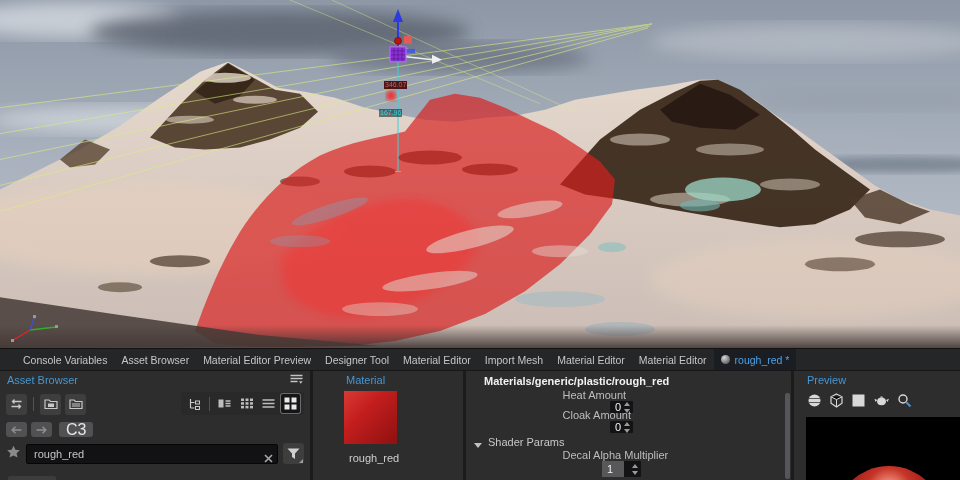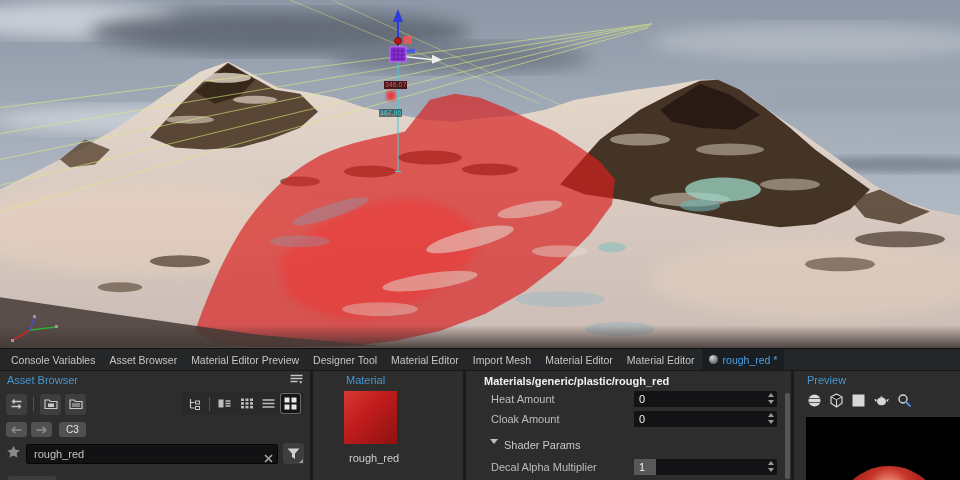--- a/index.html
+++ b/index.html
@@ -8,21 +8,21 @@
 
   
   .viewport { position:relative; width:960px; height:349px; background:#9aa4b2; border-bottom:1px solid #121212; }
   .viewport svg { display:block; width:100%; height:100%; }
   .vp-label { position:absolute; font-size:7px; line-height:8px; padding:0 1px; letter-spacing:0; }
   .vp-label.red { left:384px; top:81px; background:rgba(58,10,10,.9); color:#e85555; }
   .vp-label.cyan { left:379px; top:109px; background:rgba(8,28,32,.55); color:#3ad4da; }
 
   
   .tabbar { display:flex; align-items:stretch; height:22px; background:#252628; border-bottom:1px solid #171718;
-            padding-left:4px; white-space:nowrap; overflow:hidden; }
+            padding-left:16px; white-space:nowrap; overflow:hidden; }
   .tab { display:flex; align-items:center; gap:5px; padding:0 7px; font-size:10.5px; color:#c6c6c6; cursor:default; }
   .tab.active { background:#1a1e23; color:#4da0e6; }
   .tab-sphere { width:9px; height:9px; border-radius:50%; background:radial-gradient(circle at 35% 30%, #d8d8d8, #6a6a6a 70%); }
 
   
   .panels { display:flex; height:109px; background:#2d2d2e; }
   .vdiv { width:3px; background:#1b1b1c; }
   .panel { position:relative; overflow:hidden; }
   .phead { display:flex; align-items:center; justify-content:space-between; height:18px; padding:0 7px; }
   .ptitle { font-size:11px; color:#4596d1; }
@@ -30,47 +30,47 @@
   
   .ab { width:310px; }
   .ab-toolbar { position:relative; display:flex; align-items:center; gap:4px; margin:2px 6px 0 6px; height:26px; }
   .tbtn { width:21px; height:21px; background:#3e3e3f; border-radius:3px; display:flex; align-items:center; justify-content:center; }
   .tsep { width:1px; height:14px; background:#525254; margin:0 2px; }
   .viewgroup { position:absolute; right:0; top:1px; display:flex; align-items:center; gap:3px; background:#29292a; border-radius:3px; padding:2px 4px; }
   .vbtn { width:19px; height:19px; display:flex; align-items:center; justify-content:center; border-radius:2px; }
   .vbtn.active { background:#151517; box-shadow:0 0 0 1px #6a6a6a; }
   .ab-nav { display:flex; align-items:center; gap:4px; margin:5px 6px 0 6px; }
   .navbtn { width:21px; height:15px; background:#515153; border-radius:3px; display:flex; align-items:center; justify-content:center; }
-  .crumb { height:15px; padding:0 7px; background:#515153; border-radius:3px; font-size:10px; color:#e6e6e6; display:flex; align-items:center; margin-left:3px; }
+  .crumb { height:15px; padding:0 7px; background:#515153; border-radius:3px; font-size:16px; color:#e6e6e6; display:flex; align-items:center; margin-left:3px; }
   .ab-search { display:flex; align-items:center; gap:5px; margin:6px 6px 0 6px; }
   .search-box { position:relative; flex:1; }
   .search-box input { width:100%; height:20px; background:#121214; border:1px solid #060607; border-radius:2px;
                       color:#c4c4c4; font-size:11px; padding:0 18px 0 7px; font-family:"Liberation Sans",sans-serif; outline:none; }
   .clear-x { position:absolute; right:5px; top:5px; }
   .filterbtn { position:relative; width:21px; height:21px; background:#3e3e3f; border-radius:3px; display:flex; align-items:center; justify-content:center; }
   .filterbtn:after { content:""; position:absolute; right:1px; bottom:1px; border-left:4px solid transparent; border-bottom:4px solid #9a9a9a; }
   .tile-hint { position:absolute; left:8px; bottom:0; width:48px; height:4px; background:#3c3c3e; border-radius:2px 2px 0 0; }
 
   
   .mat { width:124px;margin-left:26px; }
   .mat-thumb { width:53px; height:53px; margin:2px 0 0 5px; background:linear-gradient(135deg,#d83a32 0%,#c21d1d 40%,#8e1111 100%); }
   .mat-name { margin:8px 0 0 10px; font-size:11px; color:#cfcfcf; }
 
   
   .props { flex:1; }
   .prop-path { margin:4px 4px 2px 18px; font-size:11px; font-weight:bold; color:#f2f2f2; }
-  .prow { display:flex; align-items:center; height:19px; margin:1px 14px 1px 0; }
+  .prow { display:flex; align-items:center; height:19px; margin:1px 14px 1px 0;flex-direction:column; }
   .prow .plabel { width:168px; padding-left:25px; font-size:11px; color:#bdbdbd; }
   .pctrl { flex:1; display:flex; align-items:center; height:16px; background:#131315; border-radius:1px; }
   .pval { flex:1; font-size:11px; color:#f0f0f0; padding-left:5px; }
   .spin { width:12px; display:flex; flex-direction:column; align-items:center; gap:3px; }
   .spin i { width:0; height:0; border-left:3px solid transparent; border-right:3px solid transparent; }
   .spin .up { border-bottom:4px solid #9a9a9a; }
   .spin .dn { border-top:4px solid #9a9a9a; }
-  .psection { display:flex; align-items:flex-start; gap:6px; height:17px; padding-left:24px; margin-top:11px; }
+  .psection { display:flex; align-items:flex-end; gap:6px; height:17px; padding-left:8px; margin-top:3px; }
   .caret { width:0; height:0; border-left:4px solid transparent; border-right:4px solid transparent; border-top:5px solid #c0c0c0; }
   .psection span { font-size:11px; color:#c8c8c8; }
   .slider-handle { width:22px; height:16px; background:#58585a; color:#f0f0f0; font-size:11px; display:flex; align-items:center; padding-left:5px; }
   .pscroll { position:absolute; right:1px; top:22px; bottom:1px; width:5px; background:#55555a; border-radius:2px; }
 
   
   .prev { width:160px;margin-left:6px; }
   .prev-icons { display:flex; align-items:center; gap:7px; margin:4px 0 0 7px; height:18px; }
   .prev-view { position:absolute; left:6px; right:0; top:46px; bottom:0; background:#000; overflow:hidden; }
   .prev-sphere { position:absolute; left:28px; top:49px; width:110px; height:110px; border-radius:50%;

